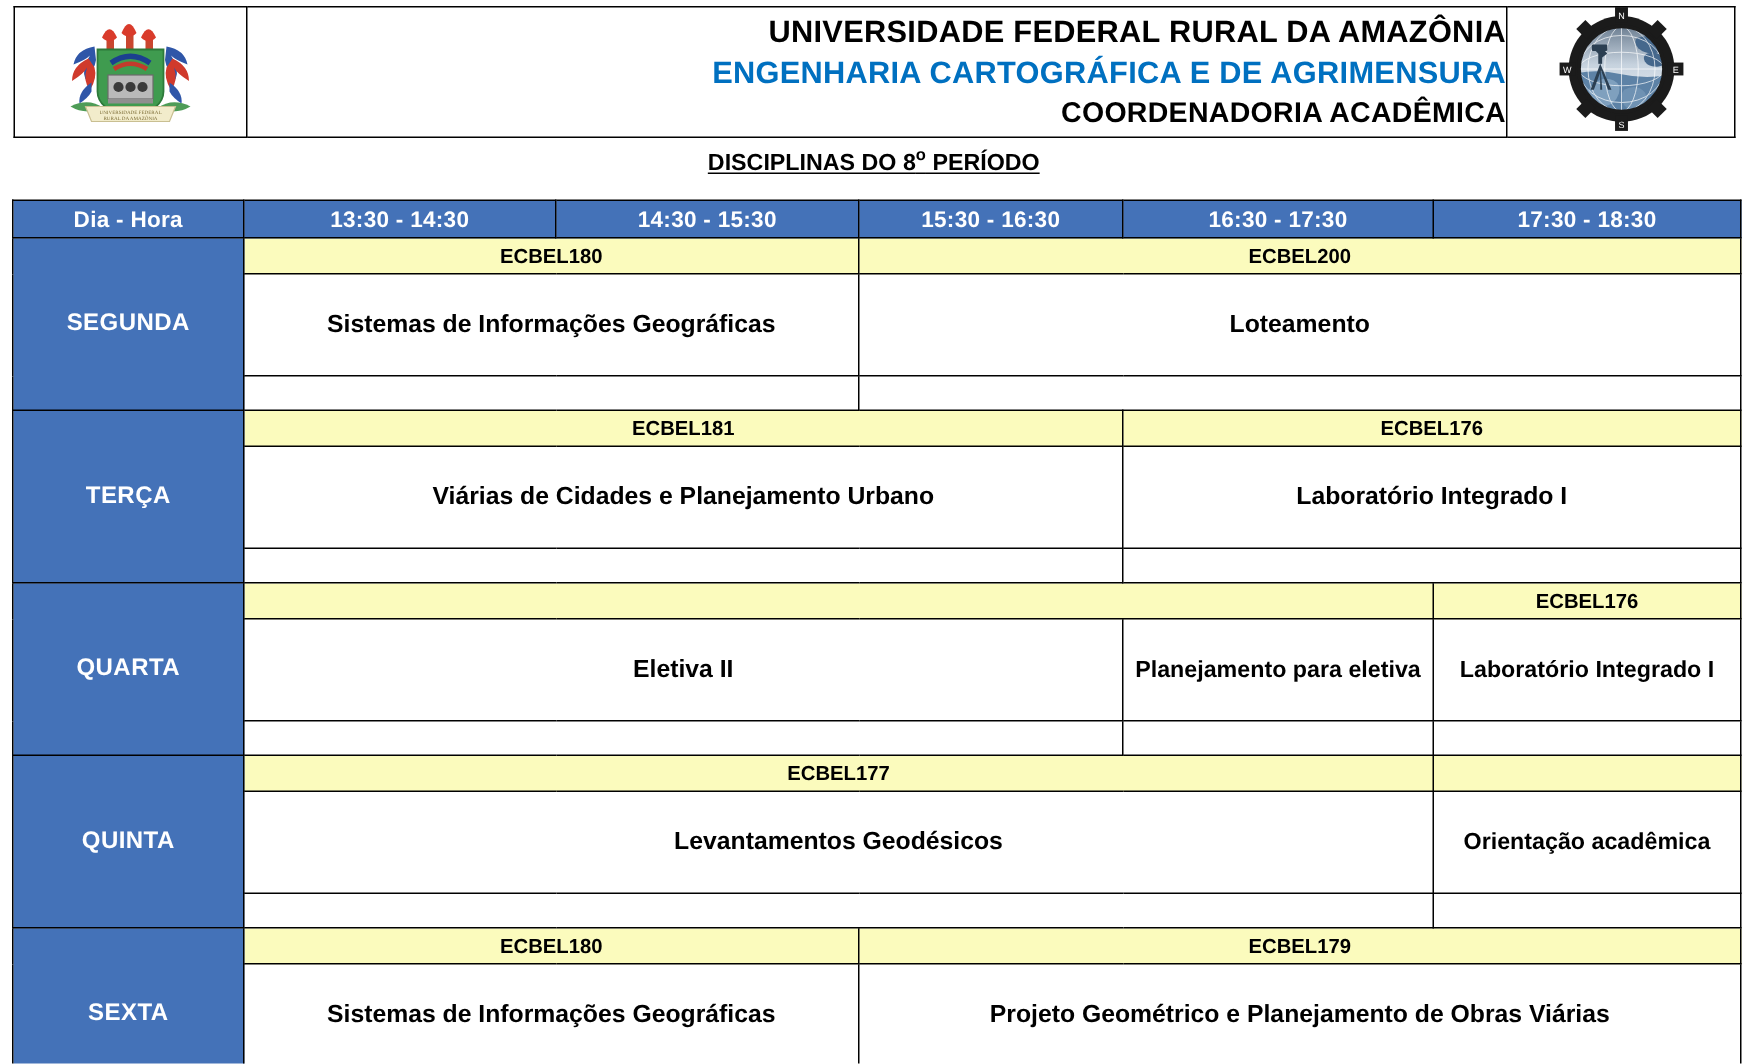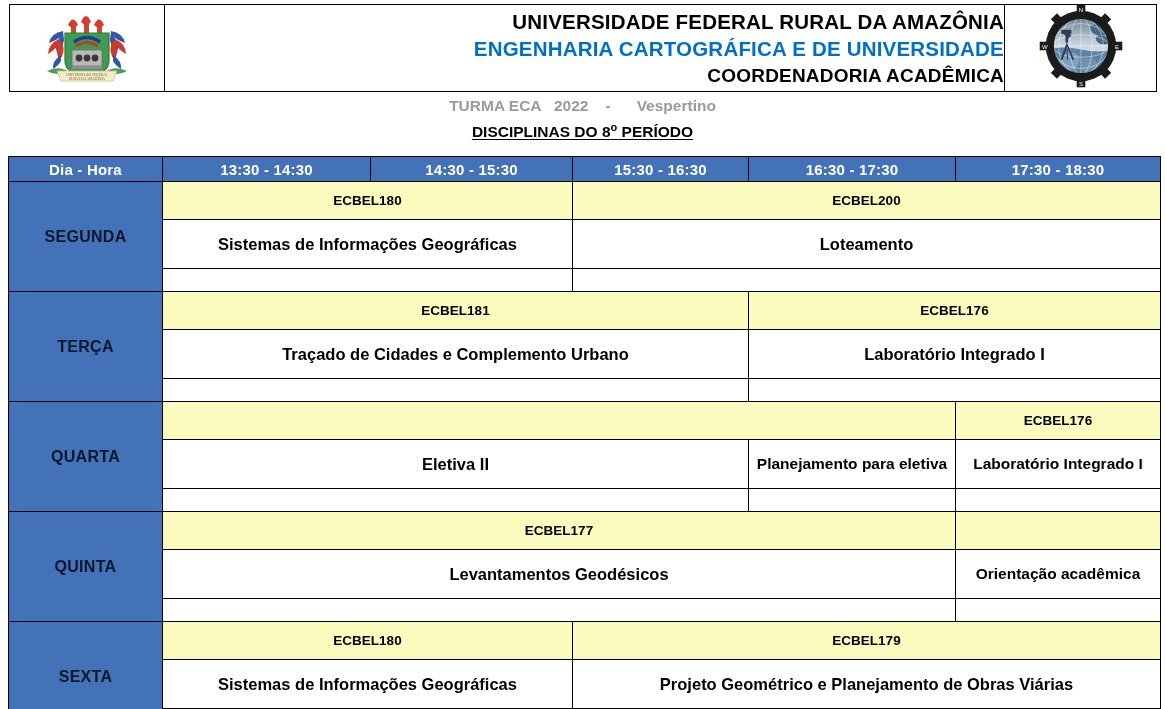--- a/index.html
+++ b/index.html
@@ -98,44 +98,44 @@
     font-weight: bold;
     height: 25px;
     text-align: center;
     letter-spacing: .2px;
     border-color: #000;
   }
 
   
   td.day-cell {
     background: #4472B8;
-    color: #0f172a;
+    color: #ffffff;
     font-size: 16px;
     font-weight: bold;
     text-align: center;
     vertical-align: middle;
     letter-spacing: .3px;
   }
 
   
   td.code {
     background: #FBFBBD;
-    height: 38px;
+    height: 24px;
     text-align: center;
     font-size: 13.5px;
     font-weight: bold;
     color: #000;
     vertical-align: middle;
   }
   td.code.empty { color: transparent; }
 
   
   td.subj {
     background: #ffffff;
-    height: 49px;
+    height: 68px;
     text-align: center;
     vertical-align: middle;
     font-size: 16.5px;
     font-weight: bold;
     color: #000;
     line-height: 1.26;
     padding: 0 3px;
   }
   td.subj.small { font-size: 15.5px; }
 
@@ -191,21 +191,21 @@
           <path d="M100 60 q-12 -6 -22 1 q12 5 22 -1z" fill="#4e9c57"></path>
 
           <path d="M30 60 H90 L86 70 H34 Z" fill="#f2eccb" stroke="#c9bf92" stroke-width=".8"></path>
           <text x="60" y="65.2" font-size="3.4" fill="#7a6a33" text-anchor="middle" font-family="Liberation Serif, serif">UNIVERSIDADE FEDERAL</text>
           <text x="60" y="69" font-size="3.4" fill="#7a6a33" text-anchor="middle" font-family="Liberation Serif, serif">RURAL DA AMAZÔNIA</text>
         </svg>
       </td>
 
       <td class="title-cell">
         <div class="t-line1">UNIVERSIDADE FEDERAL RURAL DA AMAZÔNIA</div>
-        <div class="t-line2">ENGENHARIA CARTOGRÁFICA E DE UNIVERSIDADE</div>
+        <div class="t-line2">ENGENHARIA CARTOGRÁFICA E DE AGRIMENSURA</div>
         <div class="t-line3">COORDENADORIA ACADÊMICA</div>
       </td>
 
       <td class="logo-cell-right">
         <svg class="eca-logo" viewBox="0 0 100 100">
           <defs>
             <clipPath id="globeclip">
                   <circle cx="50" cy="50" r="33"></circle>
                 </clipPath>
             <linearGradient id="skyg" x1="0" y1="0" x2="0" y2="1">
@@ -263,21 +263,20 @@
           </g>
           <circle cx="50" cy="50" r="33" fill="none" stroke="#1b1b1b" stroke-width="3"></circle>
         </svg>
       </td>
     </tr>
   </tbody>
     </table>
 </div>
 
 <div class="subhead">
-  <div class="sub-row"><span class="grey">TURMA ECA</span><span class="grey">   </span><span class="grey">2022</span><span class="grey">    </span><span class="grey">-</span><span class="grey">      </span><span class="grey">Vespertino</span></div>
   <div class="sub-row r3"><span class="underline-txt">DISCIPLINAS DO 8<span class="sup">o</span> PERÍODO</span></div>
 </div>
 
 <div class="sched-wrap">
   <table class="sched">
     <colgroup>
       <col class="c-day">
         <col class="c-1">
         <col class="c-2">
         <col class="c-3">
@@ -305,21 +304,21 @@
         <tr>
           <td class="filler" colspan="2"></td>
           <td class="filler" colspan="3"></td>
         </tr>
         <tr>
           <td class="day-cell" rowspan="3">TERÇA</td>
           <td class="code" colspan="3">ECBEL181</td>
           <td class="code" colspan="2">ECBEL176</td>
         </tr>
         <tr>
-          <td class="subj" colspan="3">Traçado de Cidades e Complemento Urbano</td>
+          <td class="subj" colspan="3">Viárias de Cidades e Planejamento Urbano</td>
           <td class="subj" colspan="2">Laboratório Integrado I</td>
         </tr>
         <tr>
           <td class="filler" colspan="3"></td>
           <td class="filler" colspan="2"></td>
         </tr>
         <tr>
           <td class="day-cell" rowspan="3">QUARTA</td>
           <td class="code empty" colspan="4"></td>
           <td class="code" colspan="1">ECBEL176</td>

